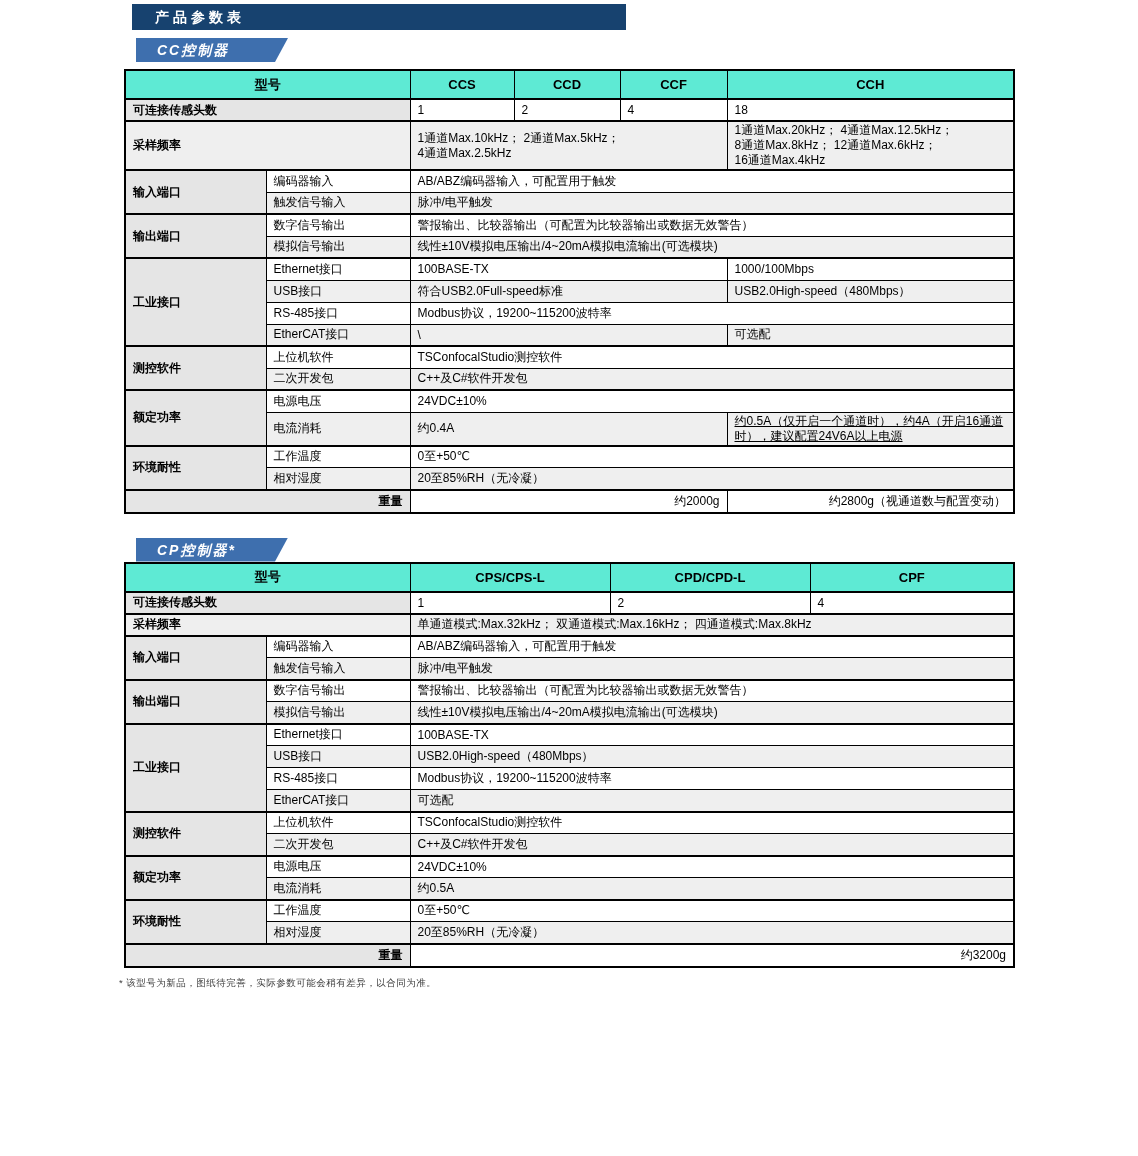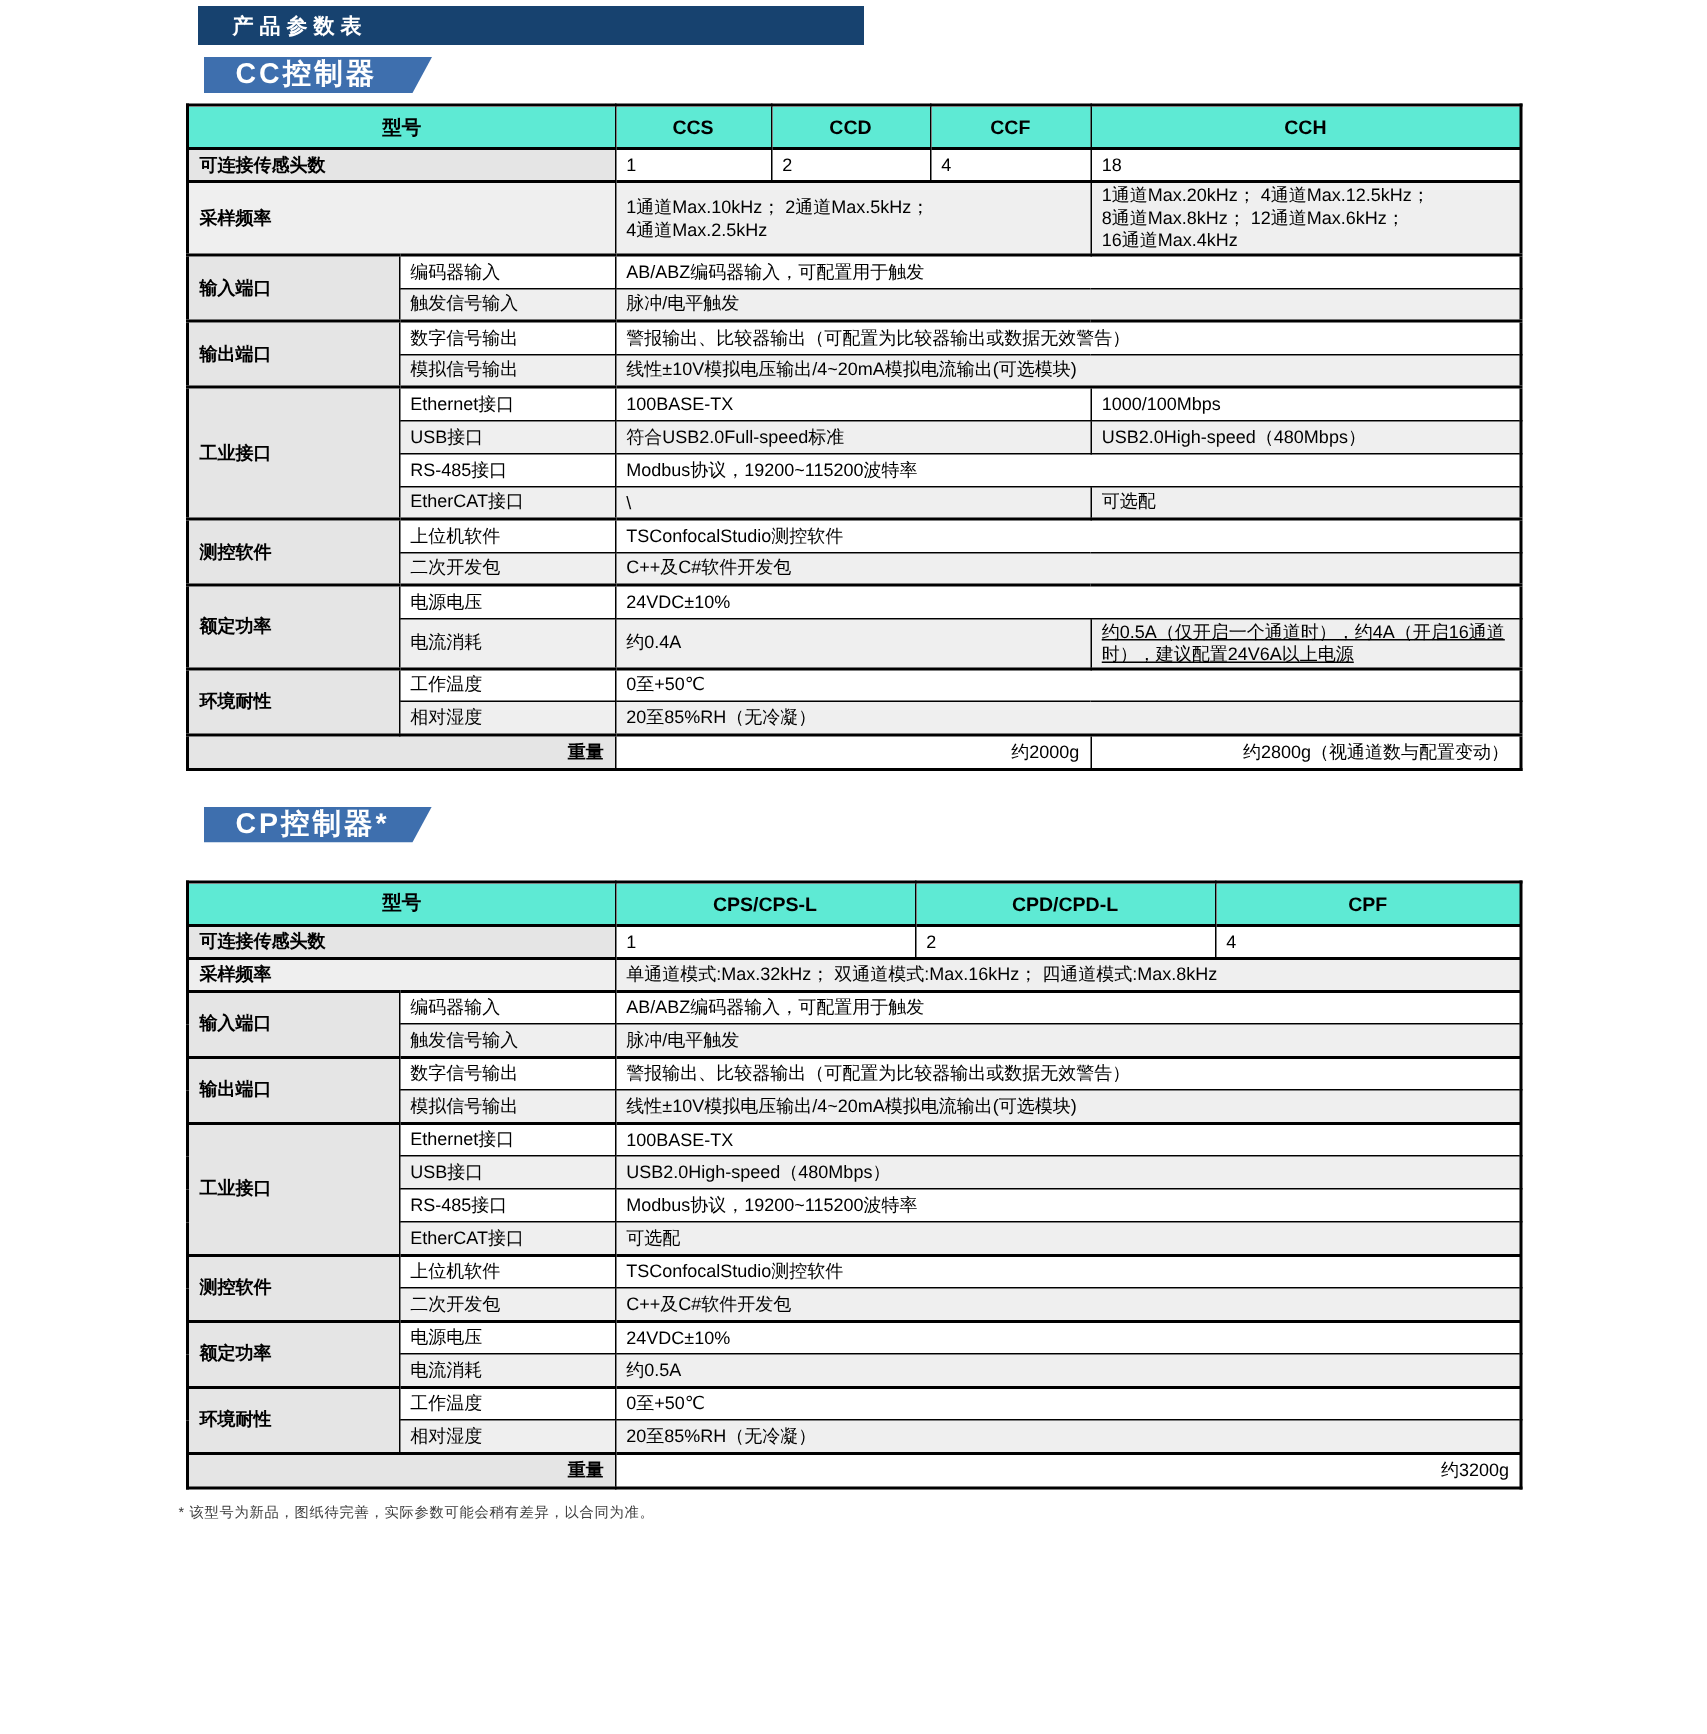--- a/index.html
+++ b/index.html
@@ -6,35 +6,36 @@
   html, body { background: #ffffff; }
   body {
     width: 1138px; height: 1156px;
     font-family: "Liberation Sans", "DejaVu Sans", sans-serif;
     color: #000;
     overflow: hidden;
   }
   
   .banner {
     margin: 4px 0 0 132px;
-    width: 444px; height: 26px;
+    width: 494px; height: 26px;
     background: #17426F;
     color: #fff; font-weight: bold; font-size: 14px;
     line-height: 26px; padding-left: 23px; letter-spacing: 4px;
   }
   
   .tag {
     height: 24px; width: 152px;
     background: #3E6FAE;
-    color: #fff; font-weight: bold; font-size: 19px;
+    color: #fff; font-weight: bold; font-size: 14px;
     line-height: 24px; padding-left: 21px; letter-spacing: 2px;
     clip-path: polygon(0 0, 100% 0, calc(100% - 13px) 100%, 0 100%);
+    font-style: italic;
   }
   .tag-cc { margin: 8px 0 7px 136px; }
-  .tag-cp { margin: 24px 0 25px 136px; }
+  .tag-cp { margin: 24px 0 0 136px; }
   
   table.spec {
     margin-left: 124px;
     width: 889px;
     border-collapse: collapse;
     table-layout: fixed;
     border: 2.5px solid #000;
   }
   table.spec td {
     border: 1px solid #000;

